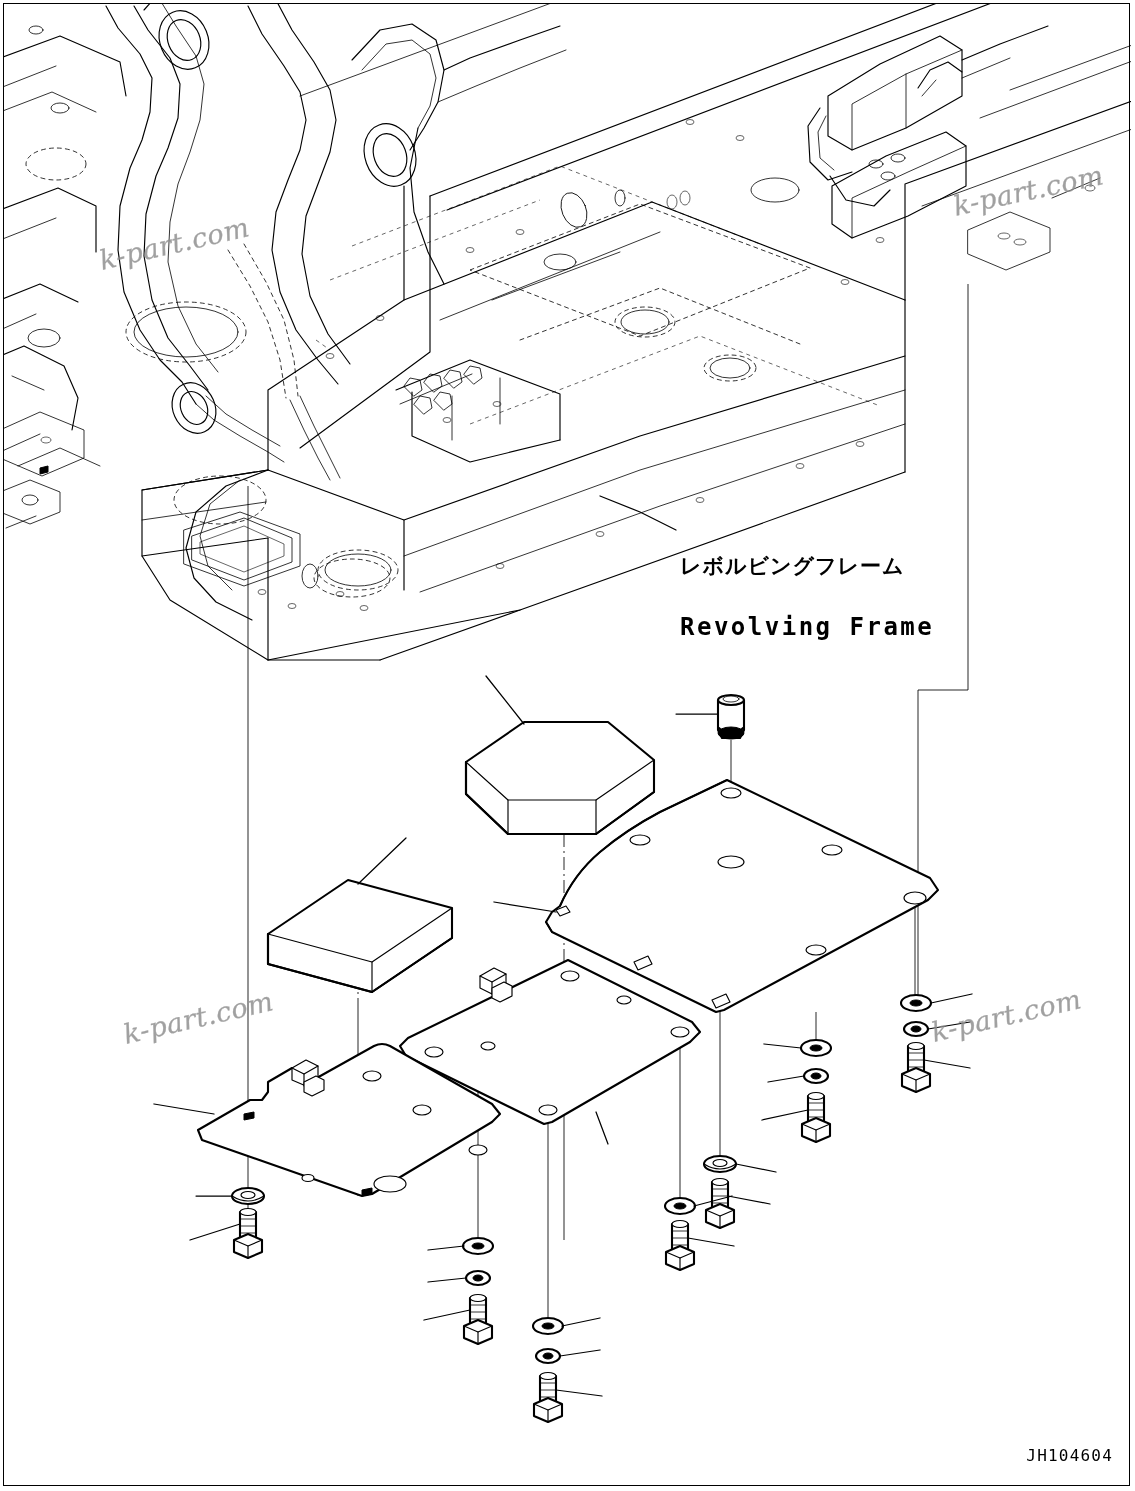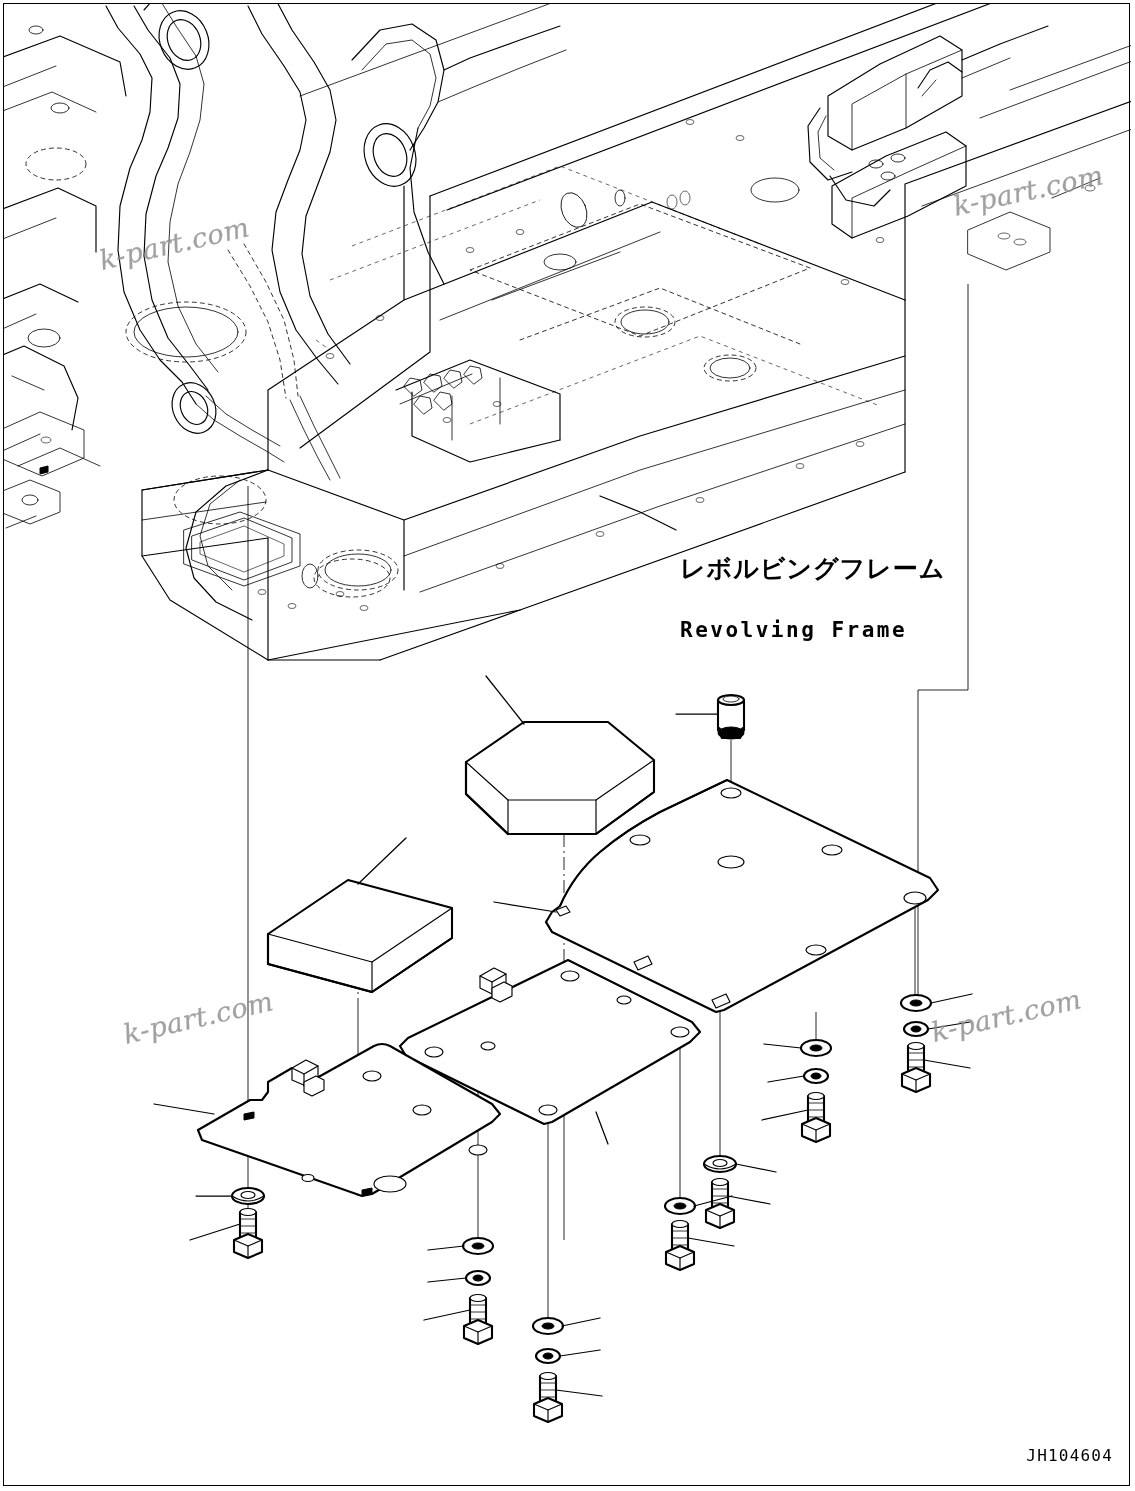--- a/index.html
+++ b/index.html
@@ -32,27 +32,27 @@
   .axis{fill:none;stroke:#000;stroke-width:0.85;}
 
   .label-block{
     position:absolute;
     color:#000;
     white-space:pre;
     line-height:1.12;
   }
   .lbl-jp{
     font-family:"DejaVu Sans",sans-serif;
-    font-size:25px;
+    font-size:21px;
     letter-spacing:1px;
     font-weight:700;
   }
   .lbl-en{
     font-family:"DejaVu Sans Mono","Liberation Mono",monospace;
-    font-size:21px;
+    font-size:24px;
     letter-spacing:2.5px;
     font-weight:700;
   }
   #drawing-no{
     position:absolute;
     right:22px;bottom:26px;
     font-family:"DejaVu Sans Mono","Liberation Mono",monospace;
     font-size:16px;
     letter-spacing:1.2px;
     color:#000;

